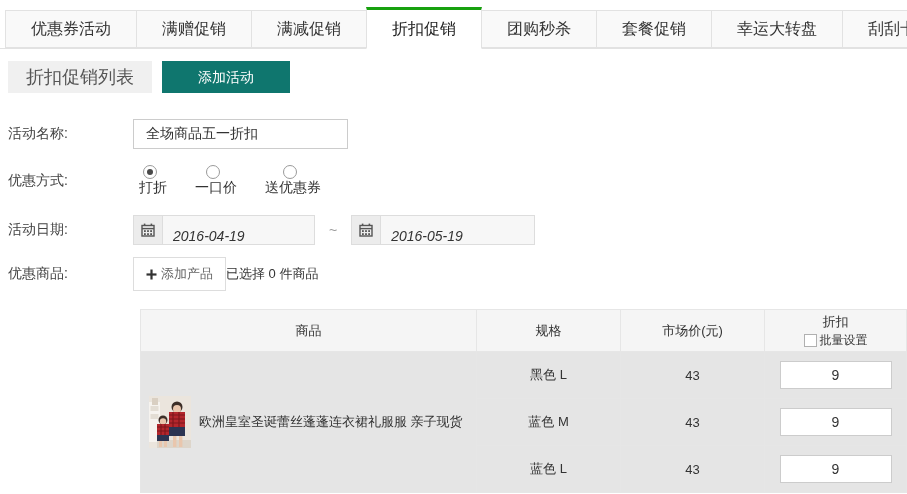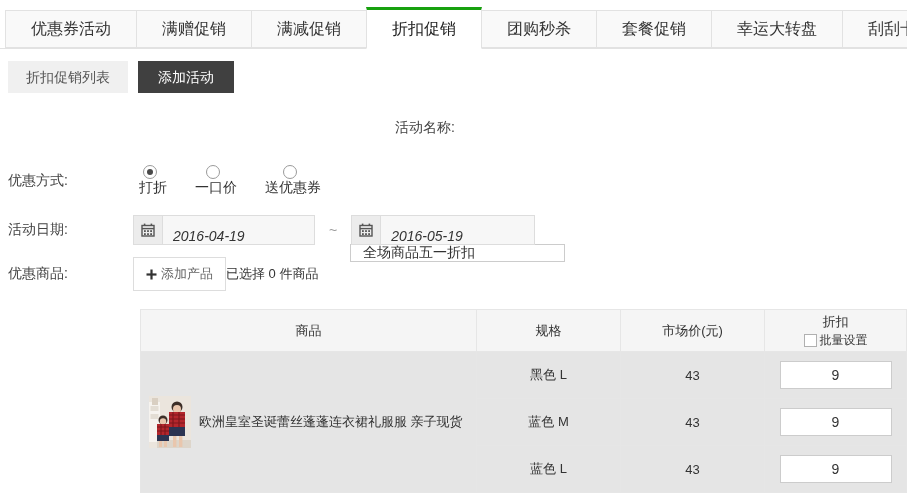--- a/index.html
+++ b/index.html
@@ -31,31 +31,31 @@
     border-top:3px solid #17a10e;
     border-bottom:1px solid #fff;
     margin-bottom:-1px;
     color:#222;
   }
 
   
   .subnav { margin:12px 0 0 8px; height:32px; display:flex; }
   .btn-list {
     height:32px; line-height:32px; padding:0 18px;
-    background:#f0f0f0; color:#555; font-size:14px; cursor:pointer;
+    background:#f0f0f0; color:#555; font-size:18px; cursor:pointer;
   }
   .btn-add {
-    height:32px; line-height:32px; padding:0 20px; margin-left:10px;
-    background:#404040; color:#fff; font-size:14px; cursor:pointer;
+    height:32px; line-height:32px; padding:0 36px; margin-left:10px;
+    background:#0f766e; color:#fff; font-size:14px; cursor:pointer;
   }
 
   
   .form-row { display:flex; align-items:center; padding-left:8px; }
   .form-label { width:125px; color:#444; font-size:14px; flex:0 0 125px; }
-  .row-name  { margin-top:26px; height:30px;flex-direction:column; }
+  .row-name  { margin-top:26px; height:30px; }
   .row-method{ margin-top:22px; height:20px; }
   .row-date  { margin-top:24px; height:30px; }
   .row-products { margin-top:12px; height:34px; }
 
   .name-input {
     width:215px; height:30px; border:1px solid #ccc; background:#fff;
     padding:0 12px; font-size:14px; color:#333;
     font-family:"Liberation Sans","DejaVu Sans",sans-serif;
   }
 

